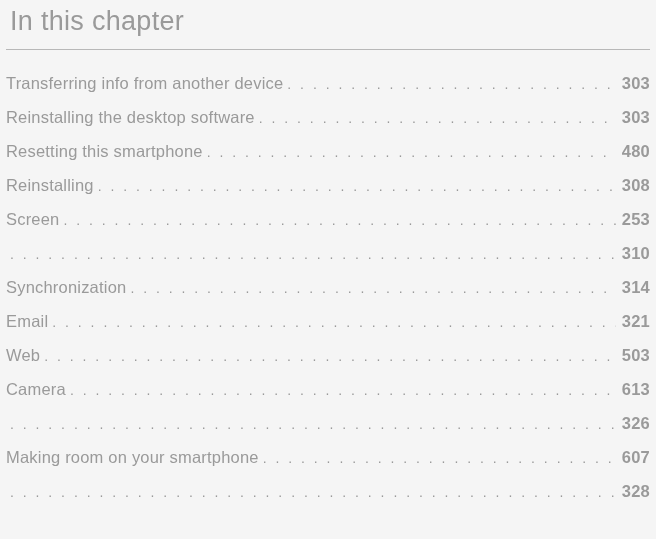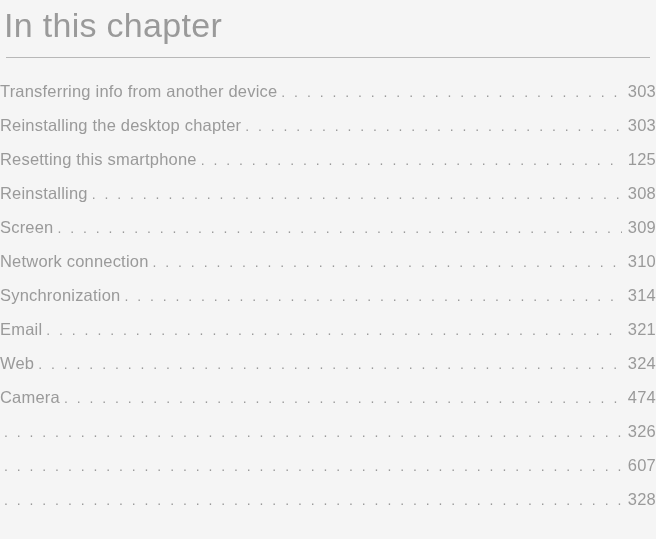--- a/index.html
+++ b/index.html
@@ -9,33 +9,33 @@
     }
     body {
       width: 656px;
       height: 539px;
       background: #f5f5f5;
       font-family: Arial, Helvetica, sans-serif;
       padding: 0;
       overflow: hidden;
     }
     .chapter-title {
-      font-size: 34px;
+      font-size: 27px;
       font-weight: 300;
       color: #9a9a9a;
-      padding: 6px 0 12px 4px;
+      padding: 6px 0 12px 10px;
       letter-spacing: 0.3px;
     }
     .title-rule {
       border: none;
       border-top: 1px solid #b8b8b8;
       margin: 0 6px 24px 6px;
     }
     .toc {
-      padding: 0 0;
+      padding: 0 6px;
     }
     .toc-row {
       display: flex;
       align-items: baseline;
       margin-bottom: 15px;
       font-size: 16.5px;
       color: #9a9a9a;
       font-weight: 300;
       letter-spacing: 0.2px;
     }
@@ -48,96 +48,97 @@
       white-space: nowrap;
       letter-spacing: 2.5px;
       color: #9a9a9a;
       padding: 0 4px;
       font-size: 14px;
     }
     .toc-page {
       white-space: nowrap;
       color: #9a9a9a;
       padding-left: 6px;
+      font-weight: bold;
     }
   </style>
 </head>
 <body>
 
 <h1 class="chapter-title">In this chapter</h1>
 <hr class="title-rule">
 
 <div class="toc">
 
   <div class="toc-row">
     <span class="toc-label">Transferring info from another device</span>
     <span class="toc-leader"> .  .  .  .  .  .  .  .  .  .  .  .  .  .  .  .  .  .  .  .  .  .  .  .  .  .  .  .  .  .  .  .  .  .  .  .  .  .  .  .  .  .  .  .  .  .  .  .  .  .  .  .  .  .  .  .  .  .  .  .  .  .  .  .  .  .  .  .  .  .  .  .  .  .  .  .  .  .  .  .  .  .  .  .  .  .  .  .  .  .  .  .  .  .  .  .  .  .  .  .</span>
     <span class="toc-page">303</span>
   </div>
 
   <div class="toc-row">
-    <span class="toc-label">Reinstalling the desktop chapter</span>
+    <span class="toc-label">Reinstalling the desktop software</span>
     <span class="toc-leader"> .  .  .  .  .  .  .  .  .  .  .  .  .  .  .  .  .  .  .  .  .  .  .  .  .  .  .  .  .  .  .  .  .  .  .  .  .  .  .  .  .  .  .  .  .  .  .  .  .  .  .  .  .  .  .  .  .  .  .  .  .  .  .  .  .  .  .  .  .  .  .  .  .  .  .  .  .  .  .  .  .  .  .  .  .  .  .  .  .  .  .  .  .  .  .  .  .  .  .  .</span>
     <span class="toc-page">303</span>
   </div>
 
   <div class="toc-row">
     <span class="toc-label">Resetting this smartphone</span>
     <span class="toc-leader"> .  .  .  .  .  .  .  .  .  .  .  .  .  .  .  .  .  .  .  .  .  .  .  .  .  .  .  .  .  .  .  .  .  .  .  .  .  .  .  .  .  .  .  .  .  .  .  .  .  .  .  .  .  .  .  .  .  .  .  .  .  .  .  .  .  .  .  .  .  .  .  .  .  .  .  .  .  .  .  .  .  .  .  .  .  .  .  .  .  .  .  .  .  .  .  .  .  .  .  .</span>
-    <span class="toc-page">125</span>
+    <span class="toc-page">480</span>
   </div>
 
   <div class="toc-row">
     <span class="toc-label">Reinstalling</span>
     <span class="toc-leader"> .  .  .  .  .  .  .  .  .  .  .  .  .  .  .  .  .  .  .  .  .  .  .  .  .  .  .  .  .  .  .  .  .  .  .  .  .  .  .  .  .  .  .  .  .  .  .  .  .  .  .  .  .  .  .  .  .  .  .  .  .  .  .  .  .  .  .  .  .  .  .  .  .  .  .  .  .  .  .  .  .  .  .  .  .  .  .  .  .  .  .  .  .  .  .  .  .  .  .  .</span>
     <span class="toc-page">308</span>
   </div>
 
   <div class="toc-row">
     <span class="toc-label">Screen</span>
     <span class="toc-leader"> .  .  .  .  .  .  .  .  .  .  .  .  .  .  .  .  .  .  .  .  .  .  .  .  .  .  .  .  .  .  .  .  .  .  .  .  .  .  .  .  .  .  .  .  .  .  .  .  .  .  .  .  .  .  .  .  .  .  .  .  .  .  .  .  .  .  .  .  .  .  .  .  .  .  .  .  .  .  .  .  .  .  .  .  .  .  .  .  .  .  .  .  .  .  .  .  .  .  .  .</span>
-    <span class="toc-page">309</span>
+    <span class="toc-page">253</span>
   </div>
 
   <div class="toc-row">
-    <span class="toc-label">Network connection</span>
     <span class="toc-leader"> .  .  .  .  .  .  .  .  .  .  .  .  .  .  .  .  .  .  .  .  .  .  .  .  .  .  .  .  .  .  .  .  .  .  .  .  .  .  .  .  .  .  .  .  .  .  .  .  .  .  .  .  .  .  .  .  .  .  .  .  .  .  .  .  .  .  .  .  .  .  .  .  .  .  .  .  .  .  .  .  .  .  .  .  .  .  .  .  .  .  .  .  .  .  .  .  .  .  .  .</span>
     <span class="toc-page">310</span>
   </div>
 
   <div class="toc-row">
     <span class="toc-label">Synchronization</span>
     <span class="toc-leader"> .  .  .  .  .  .  .  .  .  .  .  .  .  .  .  .  .  .  .  .  .  .  .  .  .  .  .  .  .  .  .  .  .  .  .  .  .  .  .  .  .  .  .  .  .  .  .  .  .  .  .  .  .  .  .  .  .  .  .  .  .  .  .  .  .  .  .  .  .  .  .  .  .  .  .  .  .  .  .  .  .  .  .  .  .  .  .  .  .  .  .  .  .  .  .  .  .  .  .  .</span>
     <span class="toc-page">314</span>
   </div>
 
   <div class="toc-row">
     <span class="toc-label">Email</span>
     <span class="toc-leader"> .  .  .  .  .  .  .  .  .  .  .  .  .  .  .  .  .  .  .  .  .  .  .  .  .  .  .  .  .  .  .  .  .  .  .  .  .  .  .  .  .  .  .  .  .  .  .  .  .  .  .  .  .  .  .  .  .  .  .  .  .  .  .  .  .  .  .  .  .  .  .  .  .  .  .  .  .  .  .  .  .  .  .  .  .  .  .  .  .  .  .  .  .  .  .  .  .  .  .  .</span>
     <span class="toc-page">321</span>
   </div>
 
   <div class="toc-row">
     <span class="toc-label">Web</span>
     <span class="toc-leader"> .  .  .  .  .  .  .  .  .  .  .  .  .  .  .  .  .  .  .  .  .  .  .  .  .  .  .  .  .  .  .  .  .  .  .  .  .  .  .  .  .  .  .  .  .  .  .  .  .  .  .  .  .  .  .  .  .  .  .  .  .  .  .  .  .  .  .  .  .  .  .  .  .  .  .  .  .  .  .  .  .  .  .  .  .  .  .  .  .  .  .  .  .  .  .  .  .  .  .  .</span>
-    <span class="toc-page">324</span>
+    <span class="toc-page">503</span>
   </div>
 
   <div class="toc-row">
     <span class="toc-label">Camera</span>
     <span class="toc-leader"> .  .  .  .  .  .  .  .  .  .  .  .  .  .  .  .  .  .  .  .  .  .  .  .  .  .  .  .  .  .  .  .  .  .  .  .  .  .  .  .  .  .  .  .  .  .  .  .  .  .  .  .  .  .  .  .  .  .  .  .  .  .  .  .  .  .  .  .  .  .  .  .  .  .  .  .  .  .  .  .  .  .  .  .  .  .  .  .  .  .  .  .  .  .  .  .  .  .  .  .</span>
-    <span class="toc-page">474</span>
+    <span class="toc-page">613</span>
   </div>
 
   <div class="toc-row">
     <span class="toc-leader"> .  .  .  .  .  .  .  .  .  .  .  .  .  .  .  .  .  .  .  .  .  .  .  .  .  .  .  .  .  .  .  .  .  .  .  .  .  .  .  .  .  .  .  .  .  .  .  .  .  .  .  .  .  .  .  .  .  .  .  .  .  .  .  .  .  .  .  .  .  .  .  .  .  .  .  .  .  .  .  .  .  .  .  .  .  .  .  .  .  .  .  .  .  .  .  .  .  .  .  .</span>
     <span class="toc-page">326</span>
   </div>
 
   <div class="toc-row">
+    <span class="toc-label">Making room on your smartphone</span>
     <span class="toc-leader"> .  .  .  .  .  .  .  .  .  .  .  .  .  .  .  .  .  .  .  .  .  .  .  .  .  .  .  .  .  .  .  .  .  .  .  .  .  .  .  .  .  .  .  .  .  .  .  .  .  .  .  .  .  .  .  .  .  .  .  .  .  .  .  .  .  .  .  .  .  .  .  .  .  .  .  .  .  .  .  .  .  .  .  .  .  .  .  .  .  .  .  .  .  .  .  .  .  .  .  .</span>
     <span class="toc-page">607</span>
   </div>
 
   <div class="toc-row">
     <span class="toc-leader"> .  .  .  .  .  .  .  .  .  .  .  .  .  .  .  .  .  .  .  .  .  .  .  .  .  .  .  .  .  .  .  .  .  .  .  .  .  .  .  .  .  .  .  .  .  .  .  .  .  .  .  .  .  .  .  .  .  .  .  .  .  .  .  .  .  .  .  .  .  .  .  .  .  .  .  .  .  .  .  .  .  .  .  .  .  .  .  .  .  .  .  .  .  .  .  .  .  .  .  .</span>
     <span class="toc-page">328</span>
   </div>
 
 </div>

